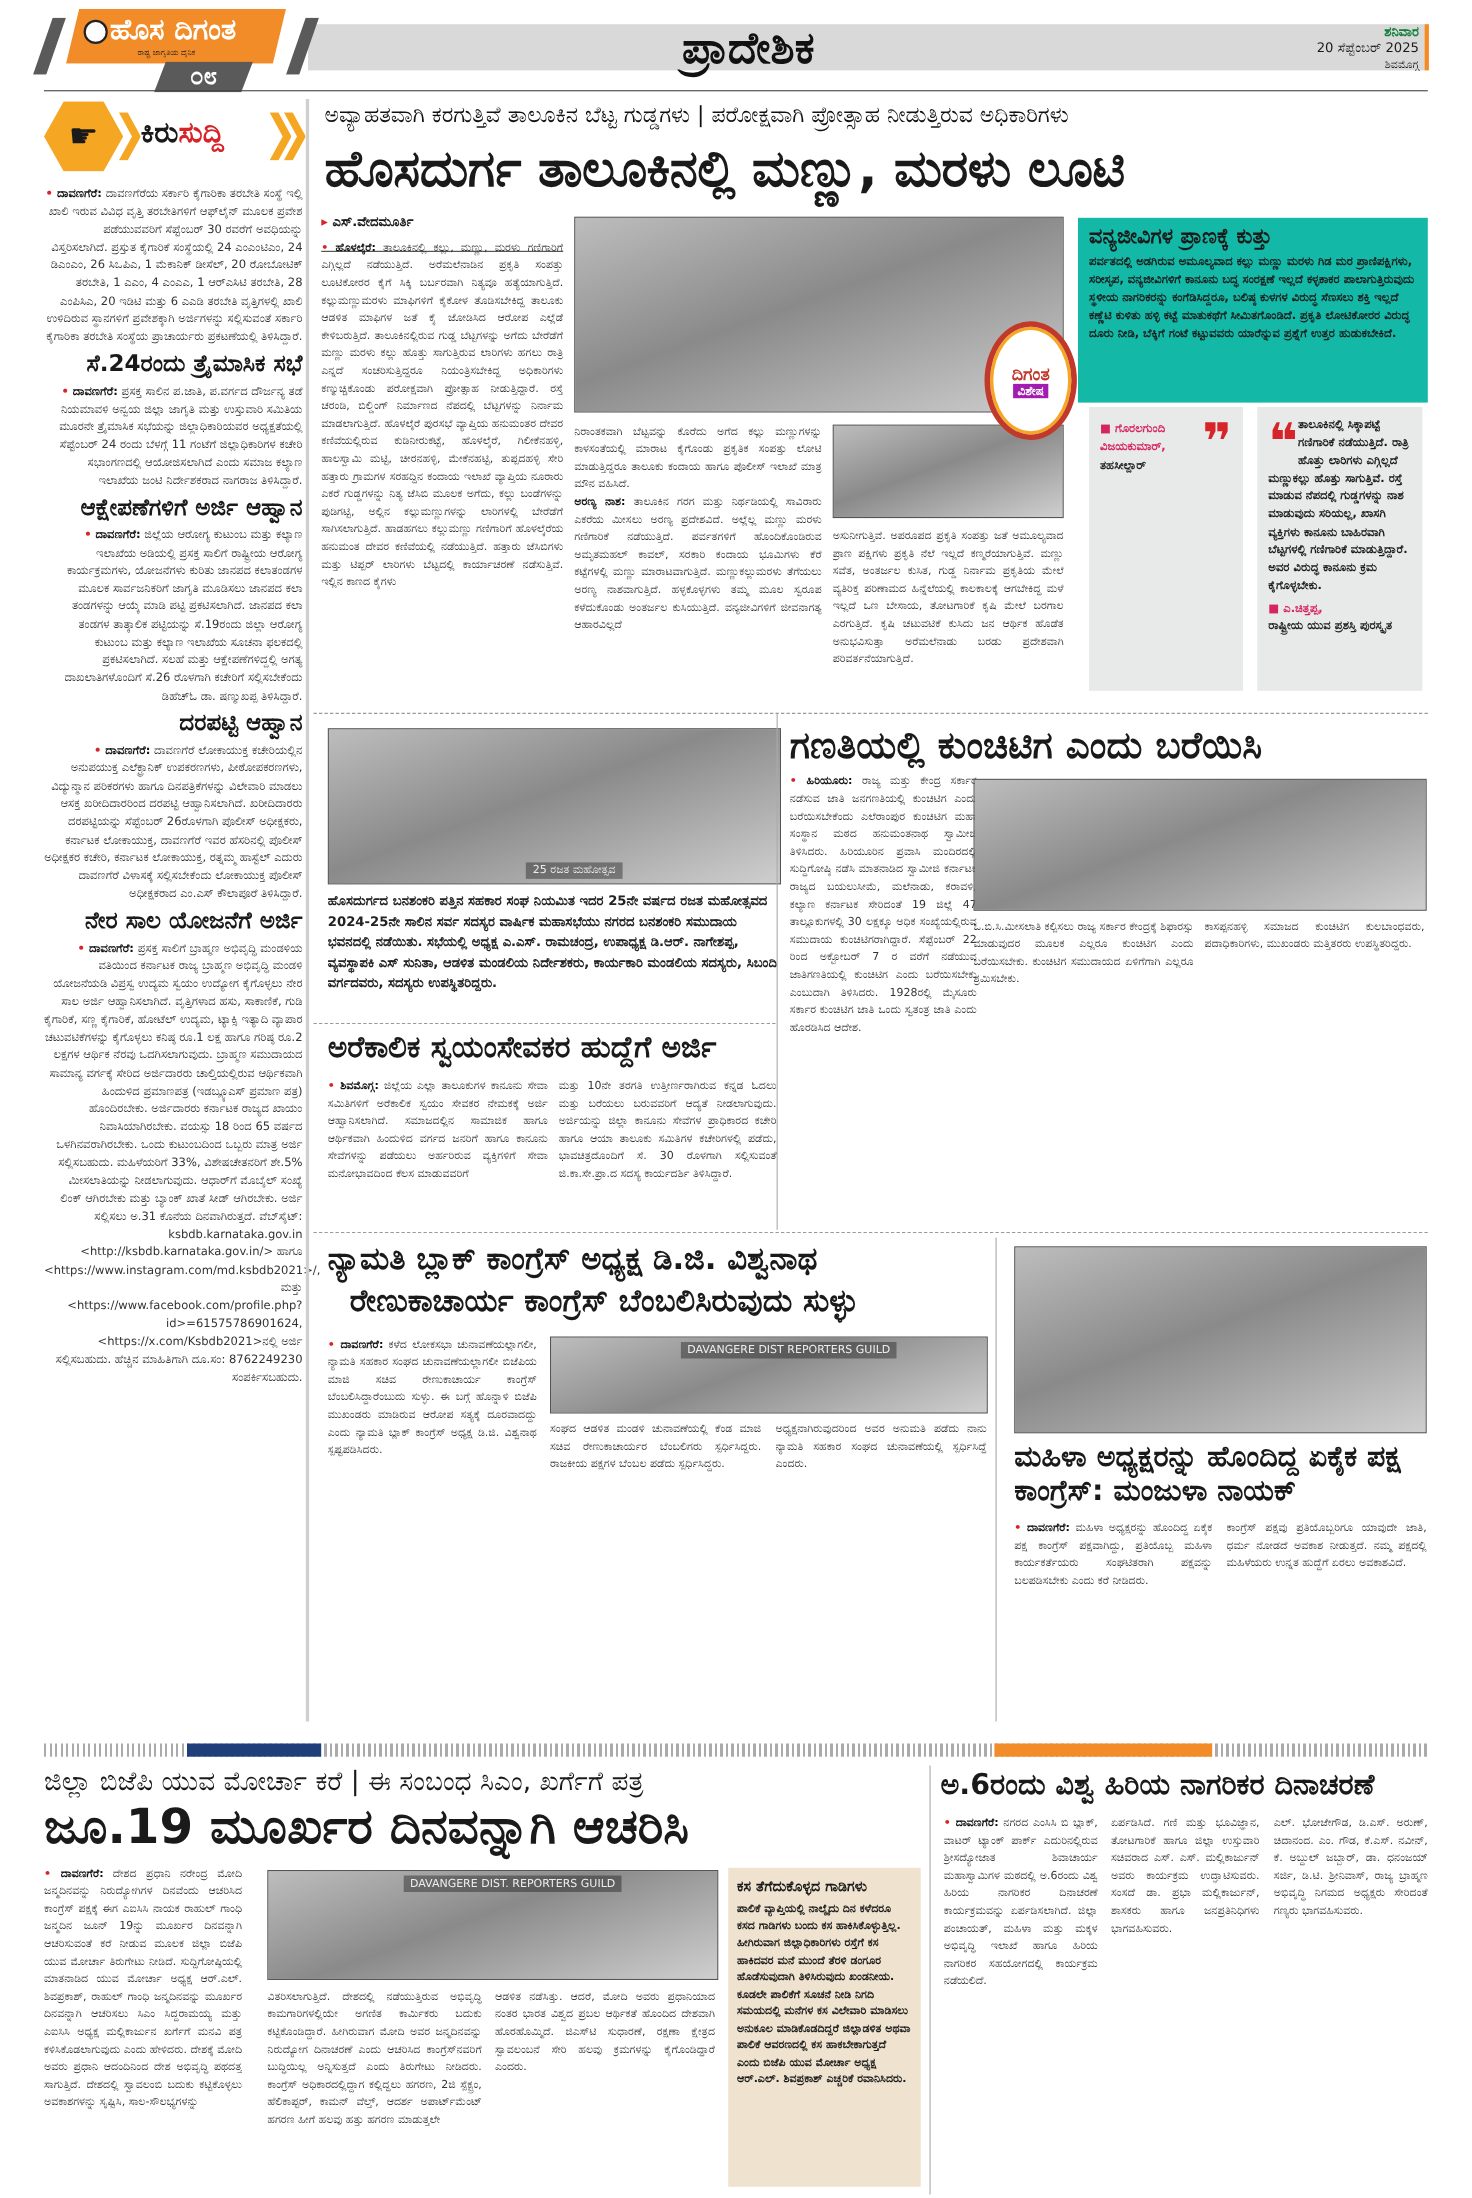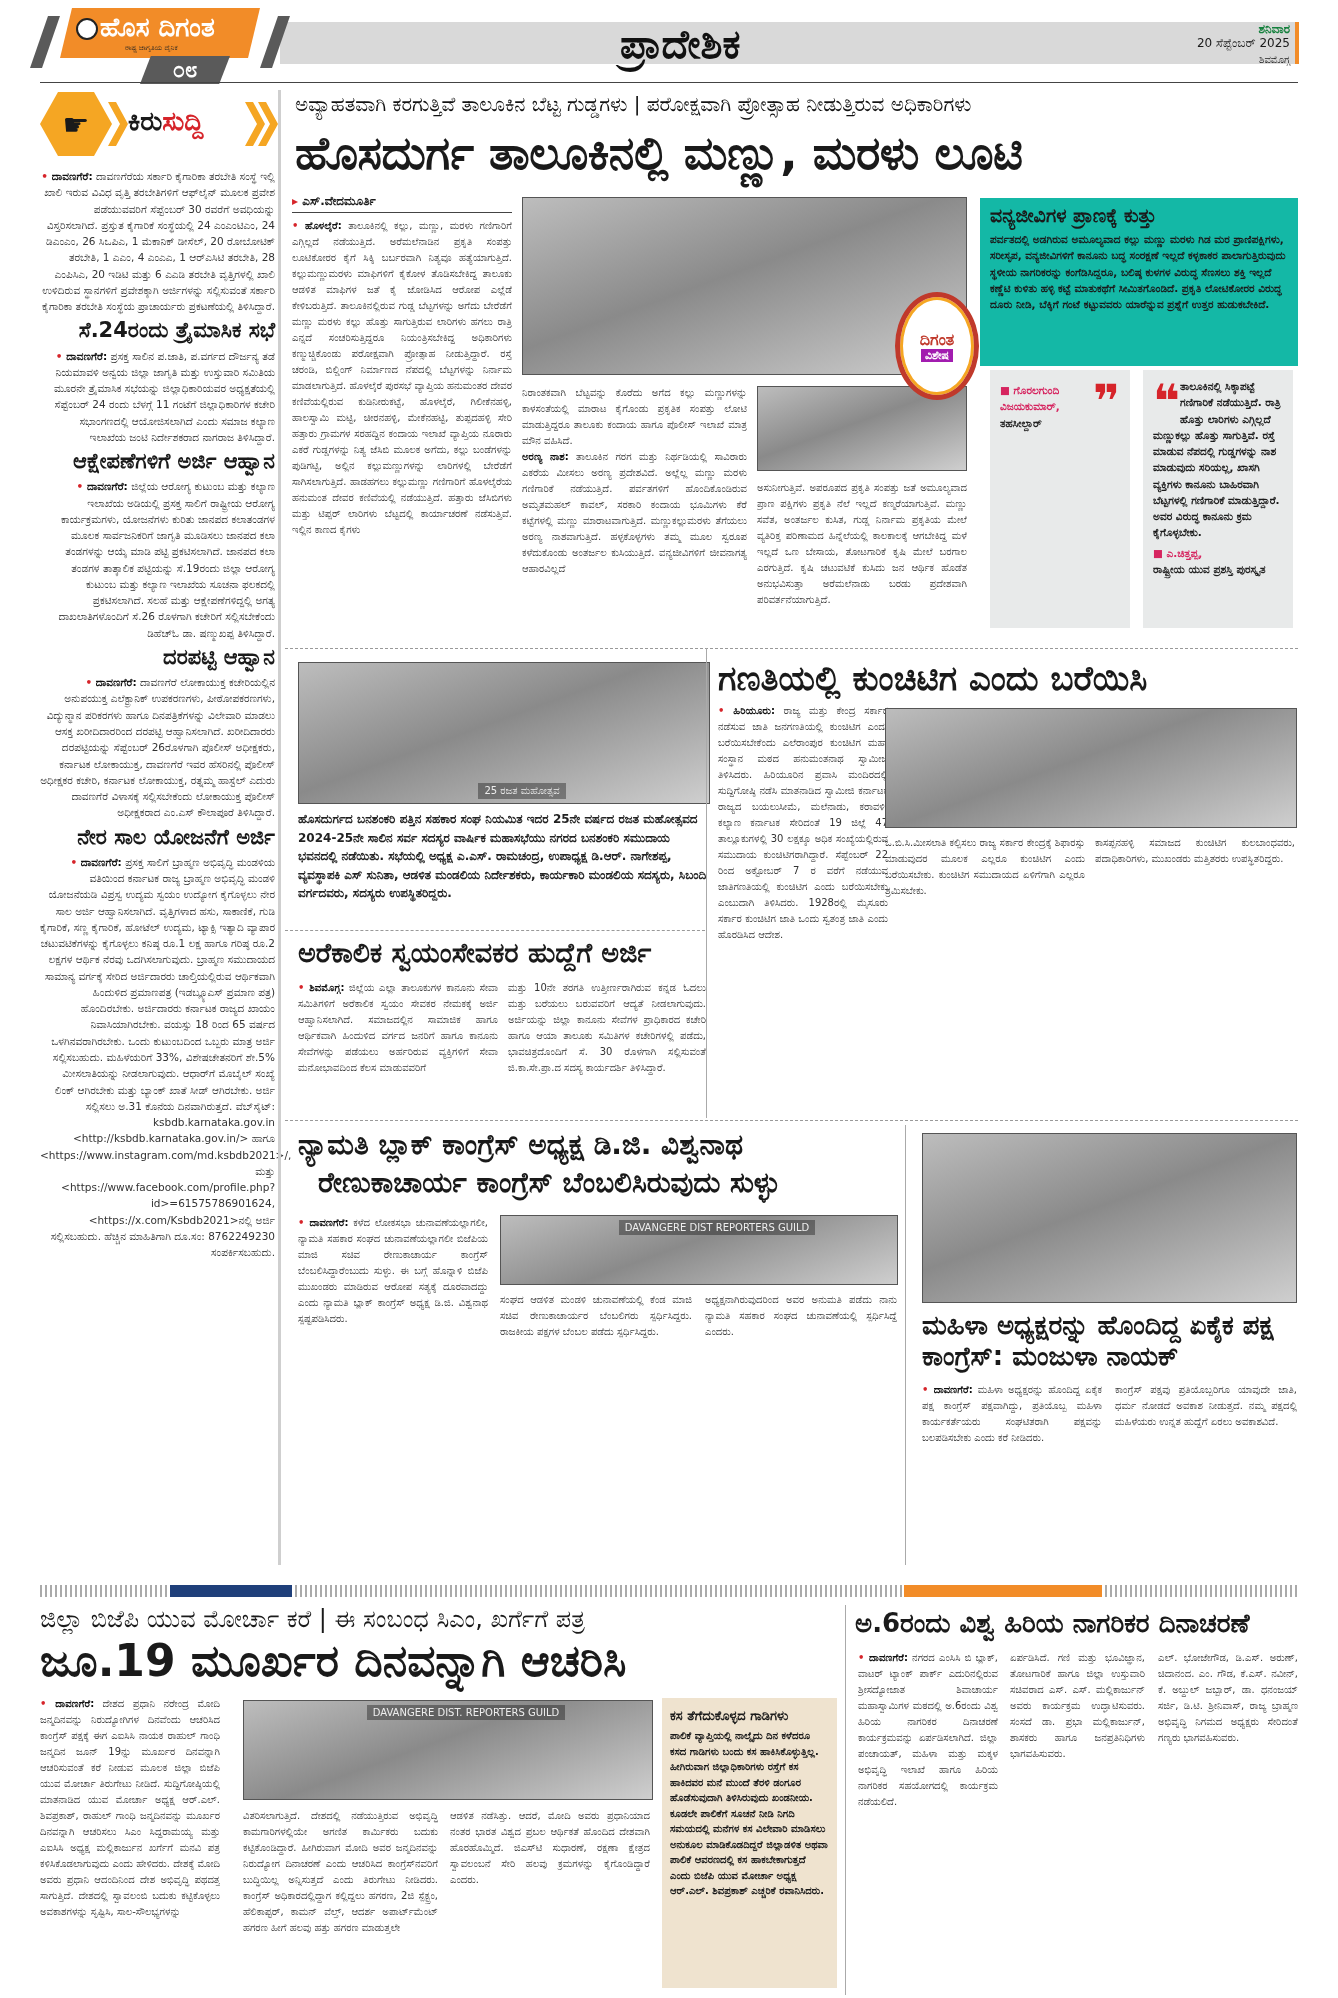--- a/index.html
+++ b/index.html
@@ -30,21 +30,21 @@
   .kiru-chev { position: absolute; top: 10px; width: 20px; height: 44px; background: #f5a623; clip-path: polygon(0 0, 40% 0, 100% 50%, 40% 100%, 0 100%, 60% 50%); }
   .kiru-label { position: absolute; left: 88px; top: 14px; font-size: 26px; font-weight: bold; }
   .kiru-label .red { color: #d6242a; }
   .brief-h { font-size: 21px; font-weight: bold; text-align: right; line-height: 1.2; margin: 4px 0 4px; font-family: "DejaVu Sans", sans-serif; }
   .brief-p { font-size: 10.5px; line-height: 1.55; text-align: right; color: #333; margin-bottom: 4px; }
   .dateline { font-weight: bold; color: #111; }
   .dot { color: #d6242a; font-weight: bold; }
   
   .kicker { left: 295px; top: 92px; font-size: 20px; color: #111; white-space: nowrap; }
   .headline-xl { left: 295px; top: 126px; font-size: 46px; font-weight: bold; white-space: nowrap; font-family: "DejaVu Sans", sans-serif; letter-spacing: -0.5px; }
-  .byline { left: 292px; top: 194px; width: 220px; font-size: 12px; font-weight: bold; border-bottom: 1px solid #444; padding-bottom: 4px; }
+  .byline { left: 292px; top: 194px; width: 220px; font-size: 12px; font-weight: bold; border-bottom: 1px solid #444; padding-bottom: 20px; }
   .byline::before { content: "▸ "; color: #d6242a; }
   .col-text { font-size: 10px; line-height: 1.6; color: #333; text-align: justify; }
   .photo { background: linear-gradient(160deg, #bdbdbd, #8a8a8a 45%, #cfcfcf); border: 1px solid #555; display: flex; align-items: flex-end; justify-content: center; overflow: hidden; position: absolute; padding-left: 36px; }
   .photo-label { font-size: 10px; color: #eee; background: rgba(0,0,0,0.35); padding: 2px 6px; margin-bottom: 4px; }
   .seal { left: 895px; top: 292px; width: 84px; height: 108px; border-radius: 50%; background: #fff; border: 5px solid #c0392b; display:flex; flex-direction:column; align-items:center; justify-content:center; box-shadow: 0 0 0 3px #f5a623 inset; }
   .seal-t1 { font-size: 16px; font-weight: bold; color: #c0392b; }
   .seal-t2 { font-size: 11px; font-weight: bold; background: #a21caf; color: #fff; padding: 0 4px; }
   .yellow-box { left: 980px; top: 198px; width: 318px; height: 168px; background: #14b8a6; padding: 6px 10px; }
   .yb-h { font-size: 19px; font-weight: bold; margin-bottom: 4px; }
   .yb-p { font-size: 10.5px; font-weight: bold; line-height: 1.55; }

